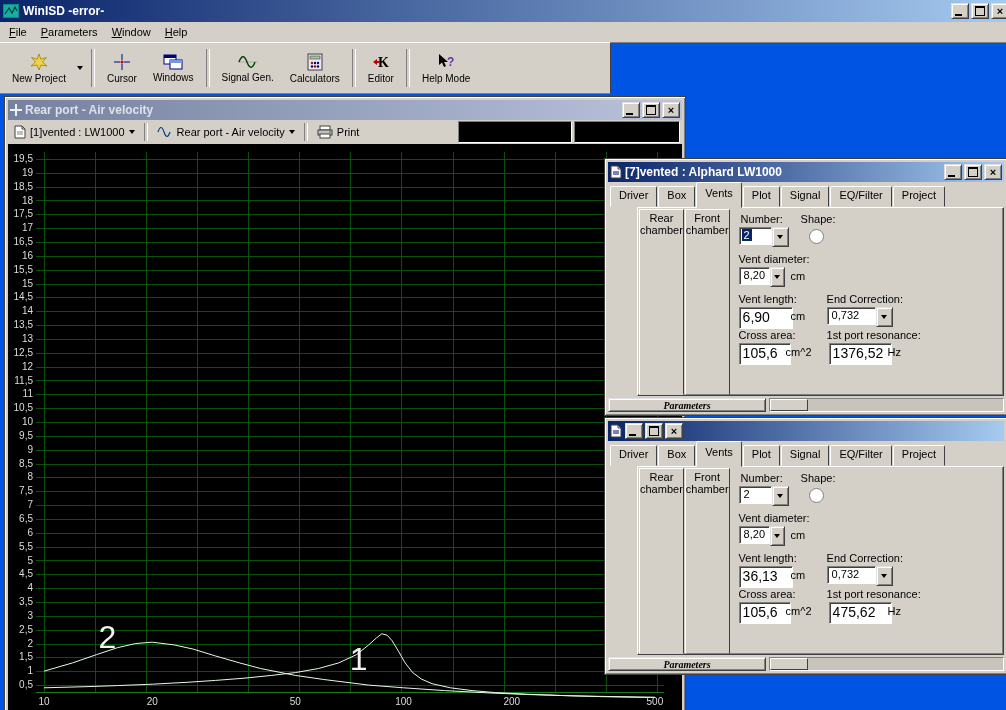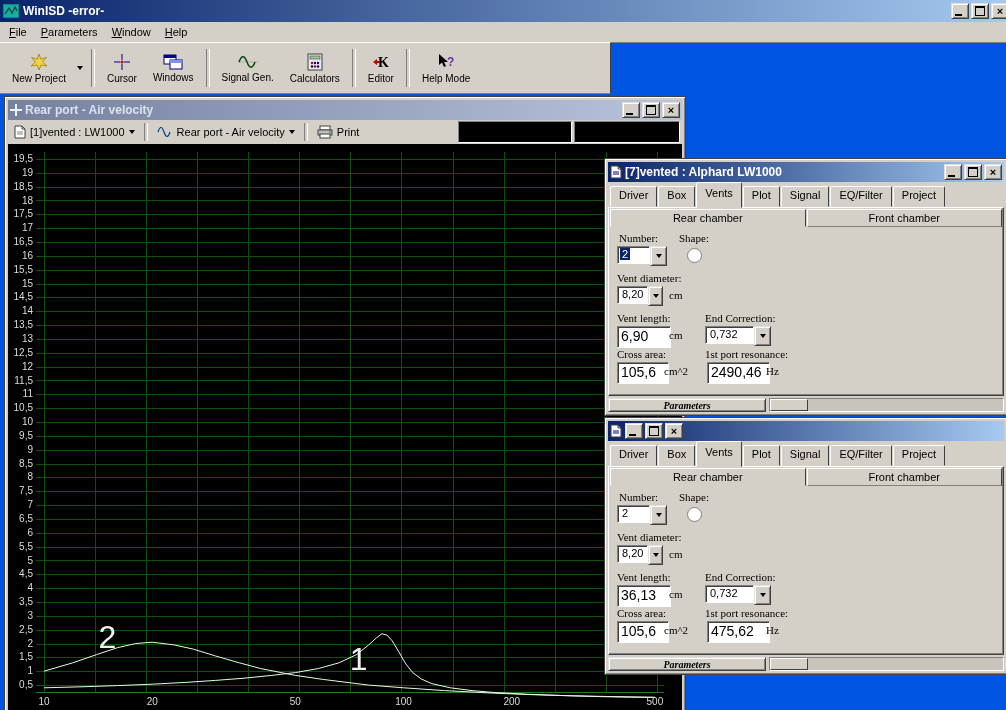--- a/index.html
+++ b/index.html
@@ -41,26 +41,26 @@
   .ct-sep{width:2px;height:18px;border-left:1px solid #808080;border-right:1px solid #fff;margin:0 3px;}
   .chart-client{flex:1;background:#000;position:relative;overflow:hidden;}
   .readout{width:112px;height:20px;background:#000;border:1px solid;border-color:#808080 #fff #fff #808080;}
   .tick{font-family:"Liberation Sans",sans-serif;font-size:10px;fill:#dcdcdc;}
   .curve-label{font-family:"Liberation Sans",sans-serif;font-size:32px;fill:#f2f2f2;text-anchor:middle;}
 
   
   .tabs{flex:0 0 20px;display:flex;align-items:flex-end;padding-left:2px;position:relative;z-index:2;}
   .tab{height:17px;padding:2px 8px 0;border:1px solid;border-color:#fff #404040 transparent #fff;border-radius:2px 2px 0 0;background:#d4d0c8;margin-right:1px;font-size:11px;}
   .tab.active{height:20px;margin-bottom:-1px;padding-top:4px;}
-  .tab-panel{flex:1;border:1px solid;border-color:#fff #404040 #404040 #fff;box-shadow:inset -1px -1px 0 #808080;position:relative;display:flex;flex-direction:column;background:#d4d0c8;}
+  .tab-panel{flex:1;border:1px solid;border-color:#fff #404040 #404040 #fff;box-shadow:inset -1px -1px 0 #808080;position:relative;display:flex;flex-direction:row;background:#d4d0c8;margin-left:29px;}
   .chamber-tabs{flex:0 0 18px;display:flex;padding:1px 1px 0;gap:1px;}
   .chamber-tab{flex:1;text-align:center;padding-top:2px;border:1px solid;border-color:#fff #404040 #808080 #fff;background:#d4d0c8;font-size:11px;}
   .chamber-tab.active{border-bottom-color:#d4d0c8;}
   .form{flex:1;position:relative;font-size:11px;}
-  .lbl{position:absolute;white-space:nowrap;font-family:Liberation Serif, serif;}
+  .lbl{position:absolute;white-space:nowrap;}
   .combo{position:absolute;display:flex;height:18px;}
   .combo .val{flex:1;background:#fff;border:1px solid;border-color:#808080 #fff #fff #808080;box-shadow:inset 1px 1px 0 #404040;padding:1px 2px;overflow:hidden;}
   .combo .val .vtext{display:inline-block;padding:0 2px;}
   .vtext.sel{background:#0a246a;color:#fff;}
   .combo-btn{width:15px;height:18px;display:flex;align-items:center;justify-content:center;}
   .combo-btn.narrow{width:13px;}
   .field{position:absolute;height:18px;padding:1px 3px;font-size:14px;}
   .shape-circle{position:absolute;width:13px;height:13px;border-radius:50%;background:#fff;border:1px solid #808080;}
   .params-row{flex:0 0 14px;display:flex;margin-top:2px;}
   .params-btn{width:158px;font:italic bold 10px "Liberation Serif",serif;display:flex;align-items:center;justify-content:center;padding:0;}
@@ -417,21 +417,21 @@
         <span class="combo" style="left:96px;top:99px;width:66px;">
           <span class="val"><span class="vtext">0,732</span></span>
           <span class="combo-btn raised">
               <span class="arrow-down"></span>
             </span>
         </span>
         <span class="lbl" style="left:8px;top:121px;">Cross area:</span>
         <span class="lbl" style="left:96px;top:121px;">1st port resonance:</span>
         <span class="field sunken" style="left:8px;top:135px;width:44px;"><span>105,6</span></span>
         <span class="lbl" style="left:55px;top:138px;">cm^2</span>
-        <span class="field sunken" style="left:98px;top:135px;width:55px;"><span>2490,46</span></span>
+        <span class="field sunken" style="left:98px;top:135px;width:55px;"><span>1376,52</span></span>
         <span class="lbl" style="left:157px;top:138px;">Hz</span>
       </div>
     </div>
     <div class="params-row">
       <button class="params-btn raised">Parameters</button>
       <div class="params-scroll">
           <div class="params-thumb"></div>
         </div>
     </div>
   </div>

